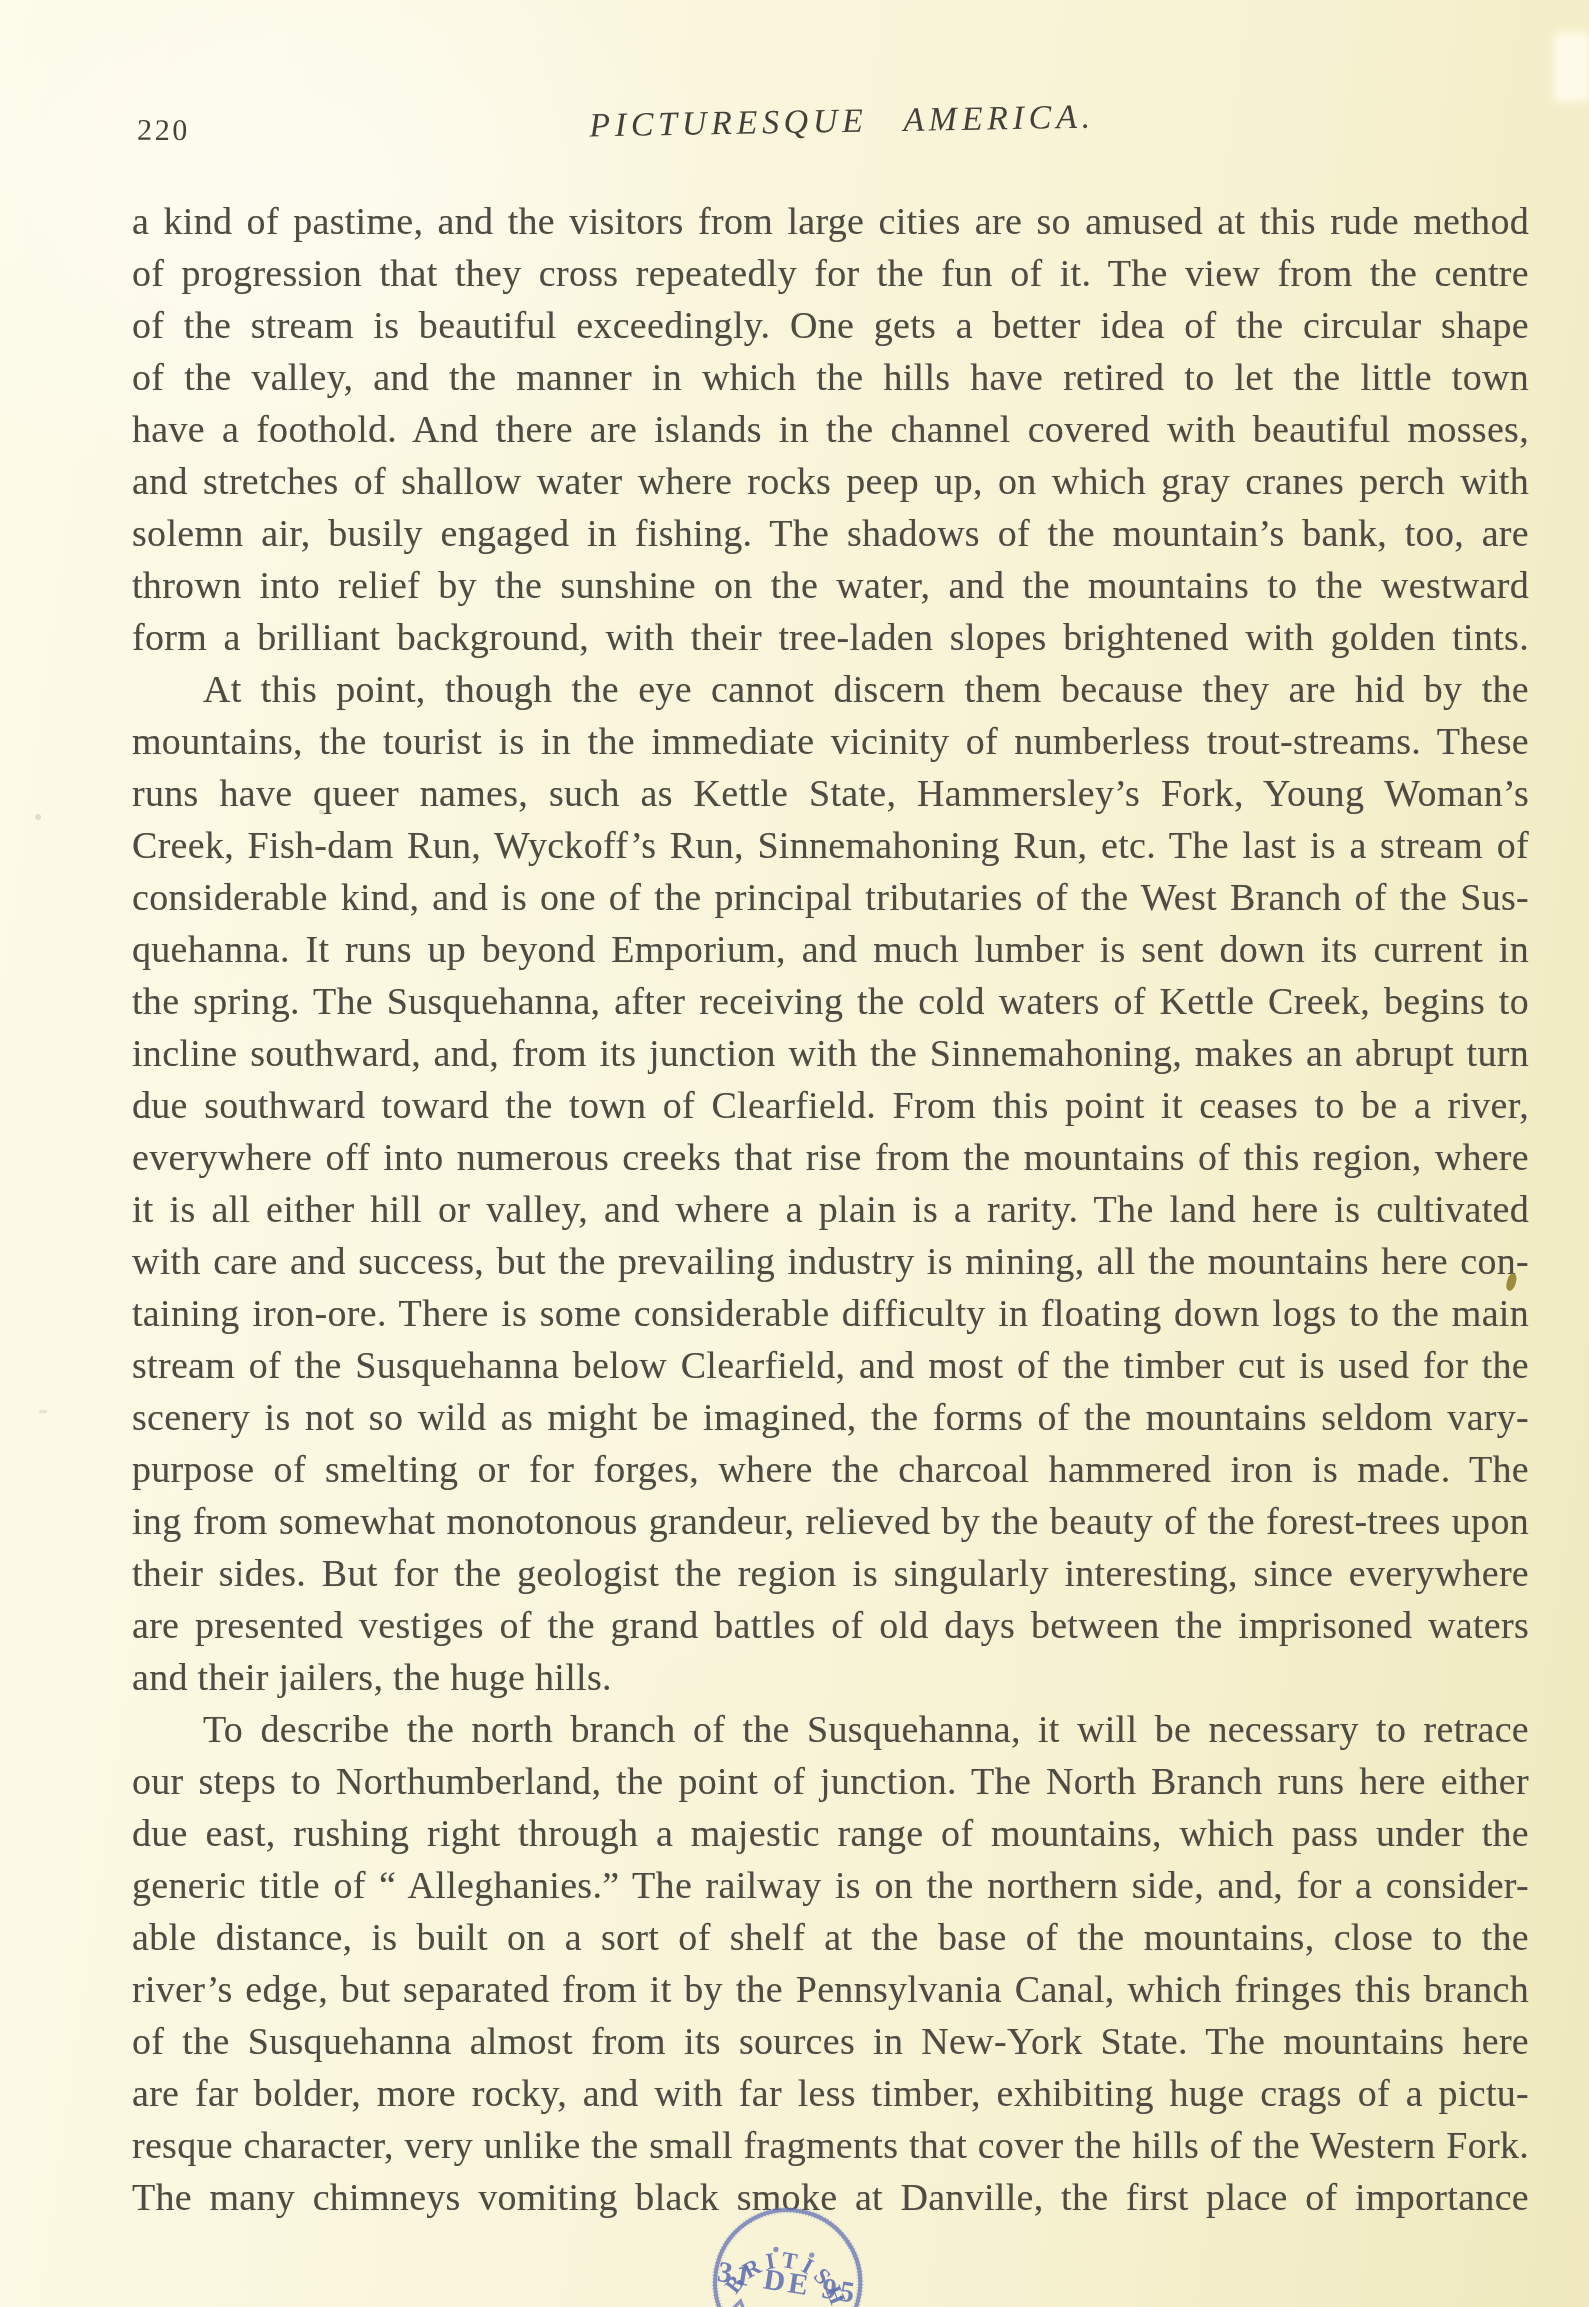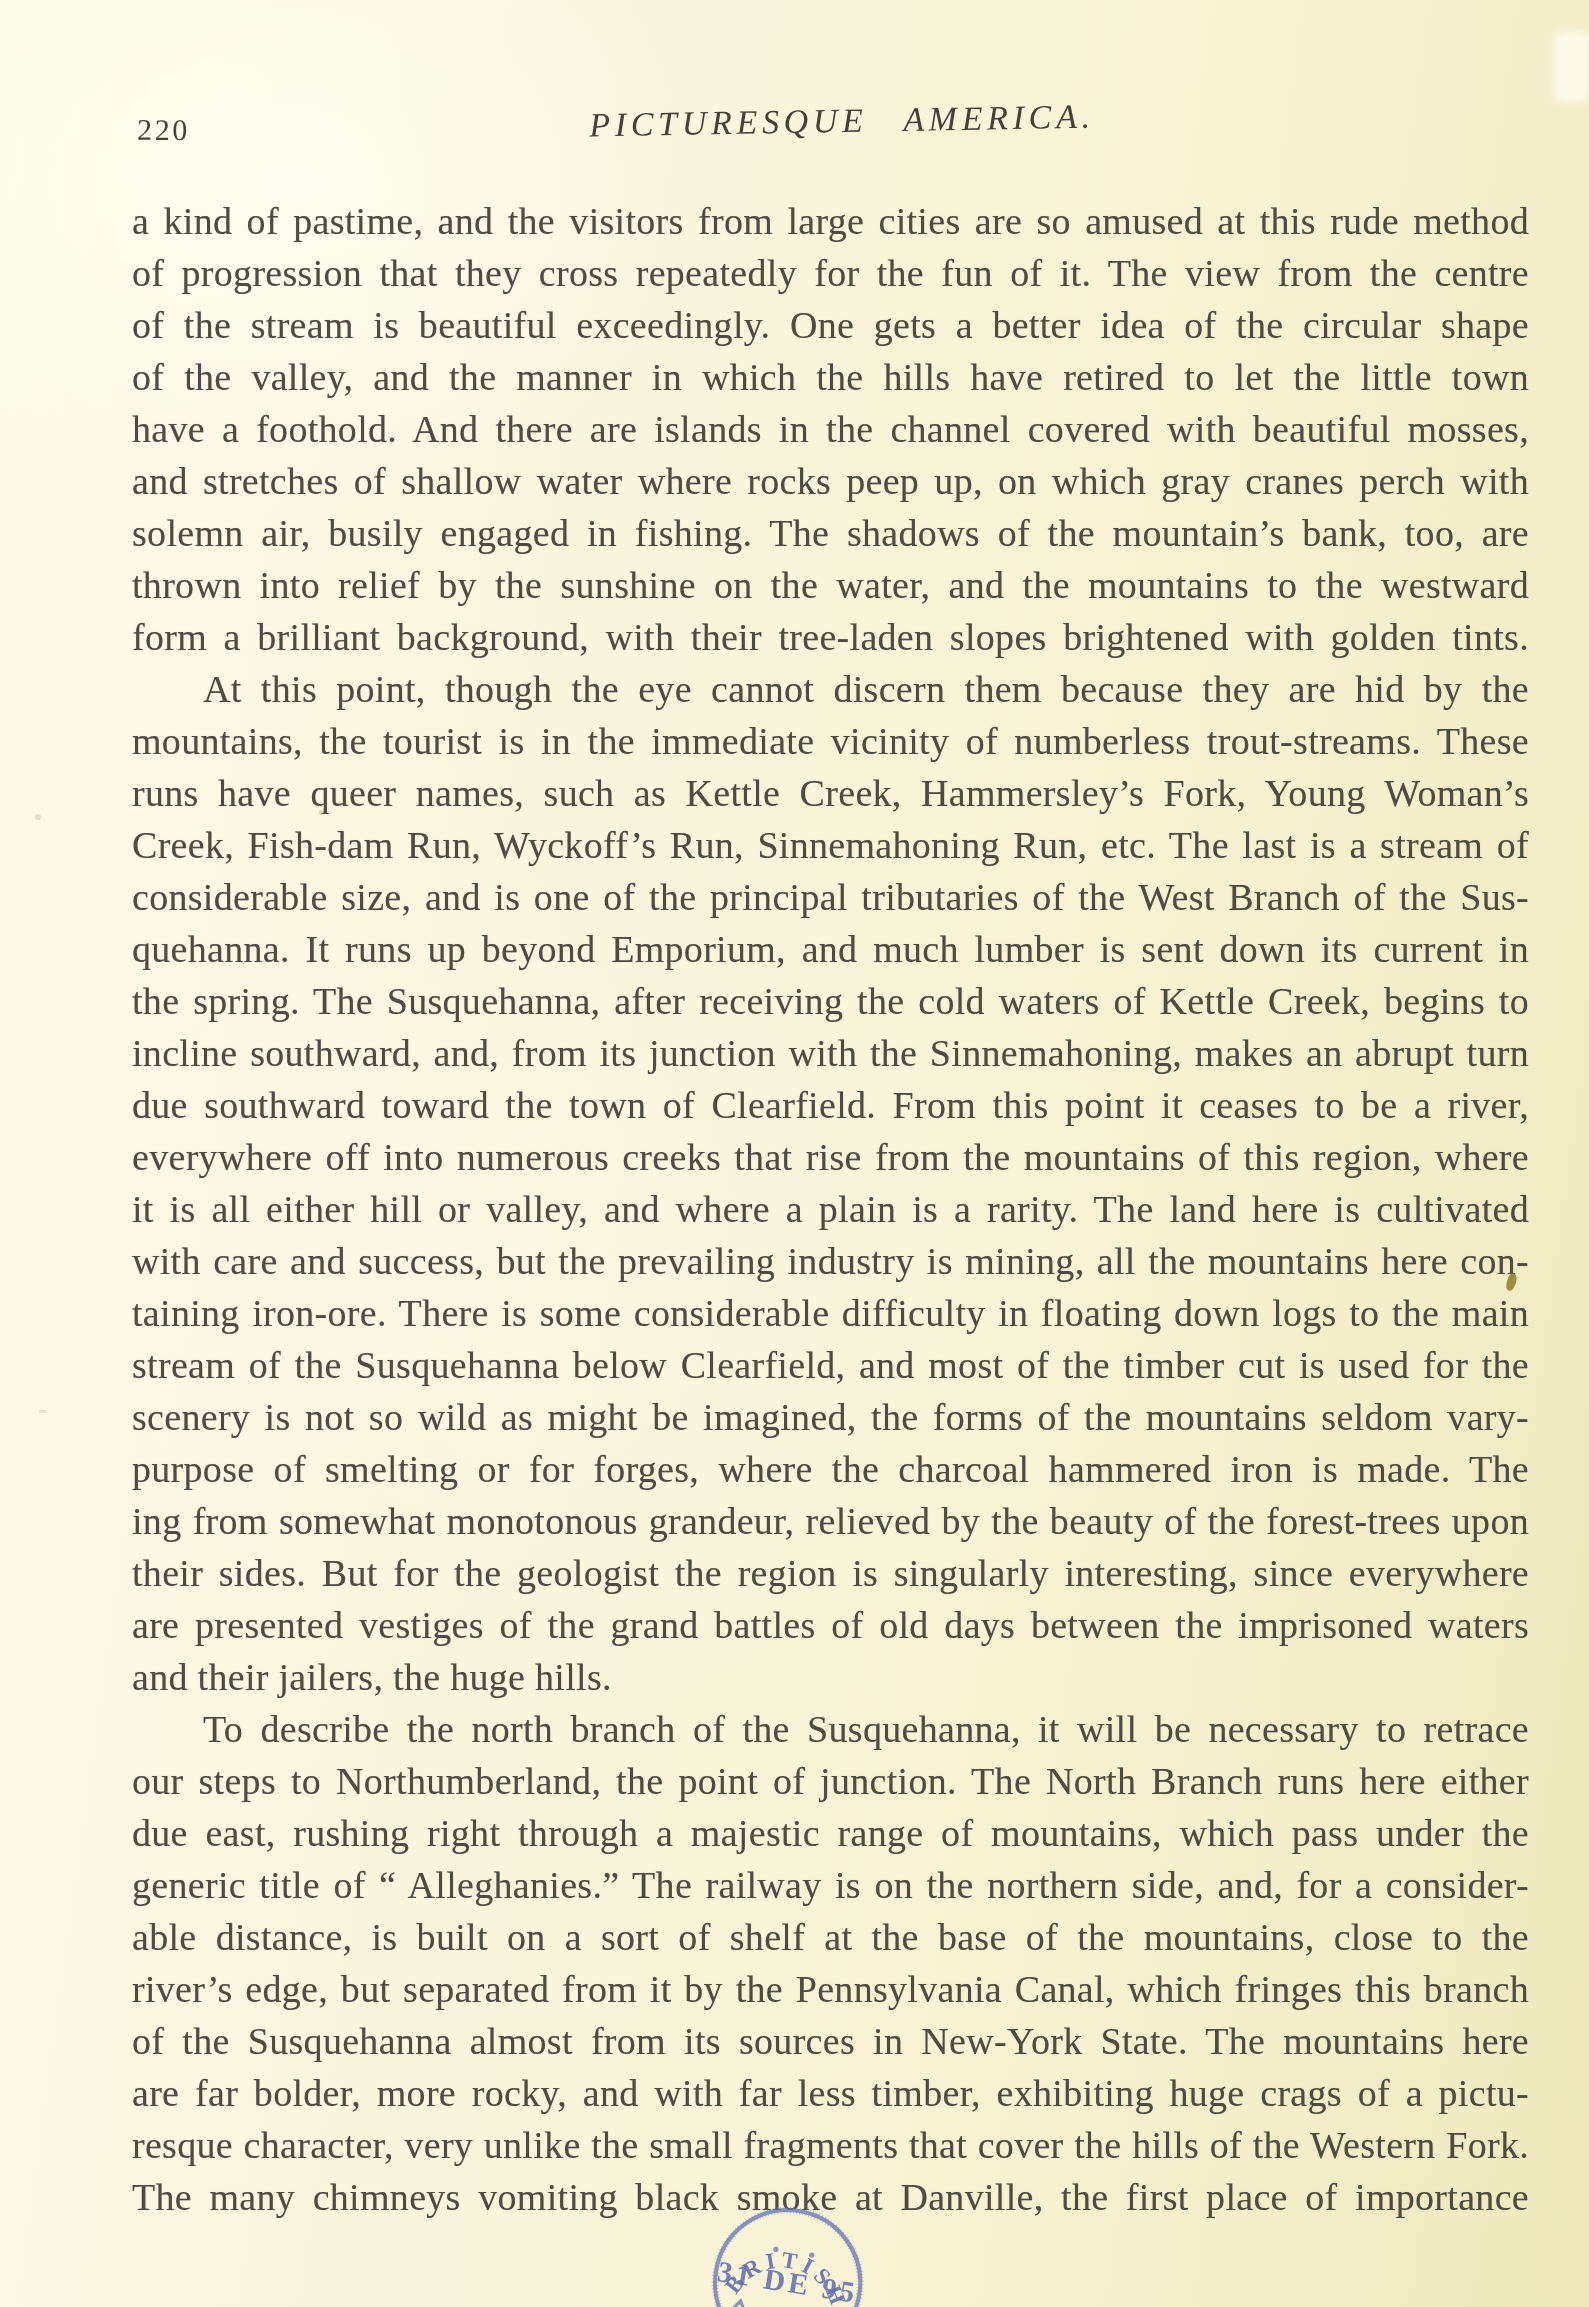--- a/index.html
+++ b/index.html
@@ -67,23 +67,23 @@
       <div class="text-line">of progression that they cross repeatedly for the fun of it. The view from the centre</div>
       <div class="text-line">of the stream is beautiful exceedingly. One gets a better idea of the circular shape</div>
       <div class="text-line">of the valley, and the manner in which the hills have retired to let the little town</div>
       <div class="text-line">have a foothold. And there are islands in the channel covered with beautiful mosses,</div>
       <div class="text-line">and stretches of shallow water where rocks peep up, on which gray cranes perch with</div>
       <div class="text-line">solemn air, busily engaged in fishing. The shadows of the mountain’s bank, too, are</div>
       <div class="text-line">thrown into relief by the sunshine on the water, and the mountains to the westward</div>
       <div class="text-line">form a brilliant background, with their tree-laden slopes brightened with golden tints.</div>
       <div class="text-line indent">At this point, though the eye cannot discern them because they are hid by the</div>
       <div class="text-line">mountains, the tourist is in the immediate vicinity of numberless trout-streams. These</div>
-      <div class="text-line">runs have queer names, such as Kettle Creek, Hammersley’s Fork, Young Woman’s</div>
+      <div class="text-line">runs have queer names, such as Kettle State, Hammersley’s Fork, Young Woman’s</div>
       <div class="text-line">Creek, Fish-dam Run, Wyckoff’s Run, Sinnemahoning Run, etc. The last is a stream of</div>
-      <div class="text-line">considerable size, and is one of the principal tributaries of the West Branch of the Sus-</div>
+      <div class="text-line">considerable kind, and is one of the principal tributaries of the West Branch of the Sus-</div>
       <div class="text-line">quehanna. It runs up beyond Emporium, and much lumber is sent down its current in</div>
       <div class="text-line">the spring. The Susquehanna, after receiving the cold waters of Kettle Creek, begins to</div>
       <div class="text-line">incline southward, and, from its junction with the Sinnemahoning, makes an abrupt turn</div>
       <div class="text-line">due southward toward the town of Clearfield. From this point it ceases to be a river,</div>
       <div class="text-line">everywhere off into numerous creeks that rise from the mountains of this region, where</div>
       <div class="text-line">it is all either hill or valley, and where a plain is a rarity. The land here is cultivated</div>
       <div class="text-line">with care and success, but the prevailing industry is mining, all the mountains here con-</div>
       <div class="text-line">taining iron-ore. There is some considerable difficulty in floating down logs to the main</div>
       <div class="text-line">stream of the Susquehanna below Clearfield, and most of the timber cut is used for the</div>
       <div class="text-line">scenery is not so wild as might be imagined, the forms of the mountains seldom vary-</div>

